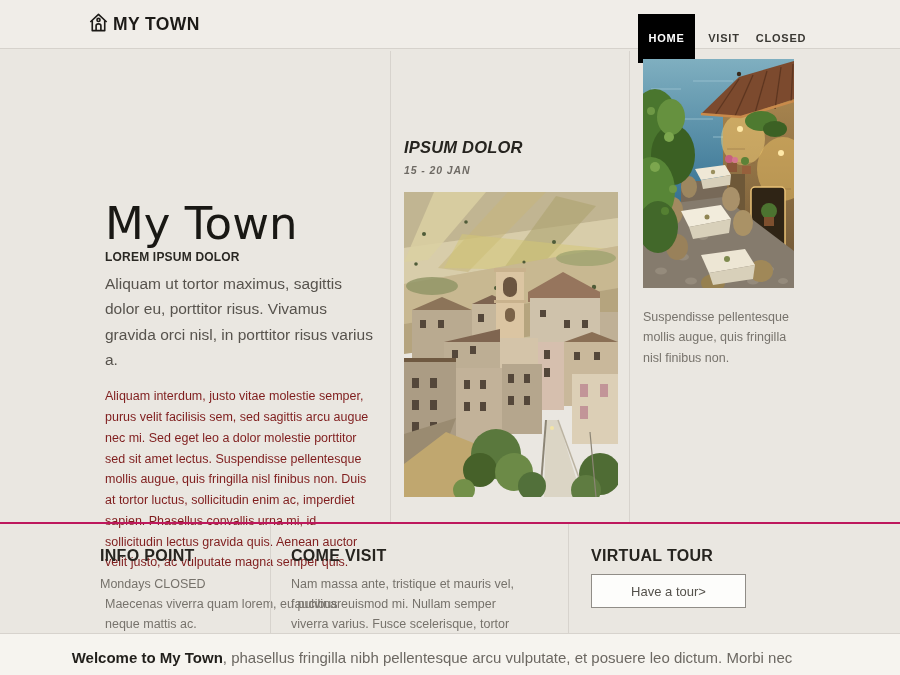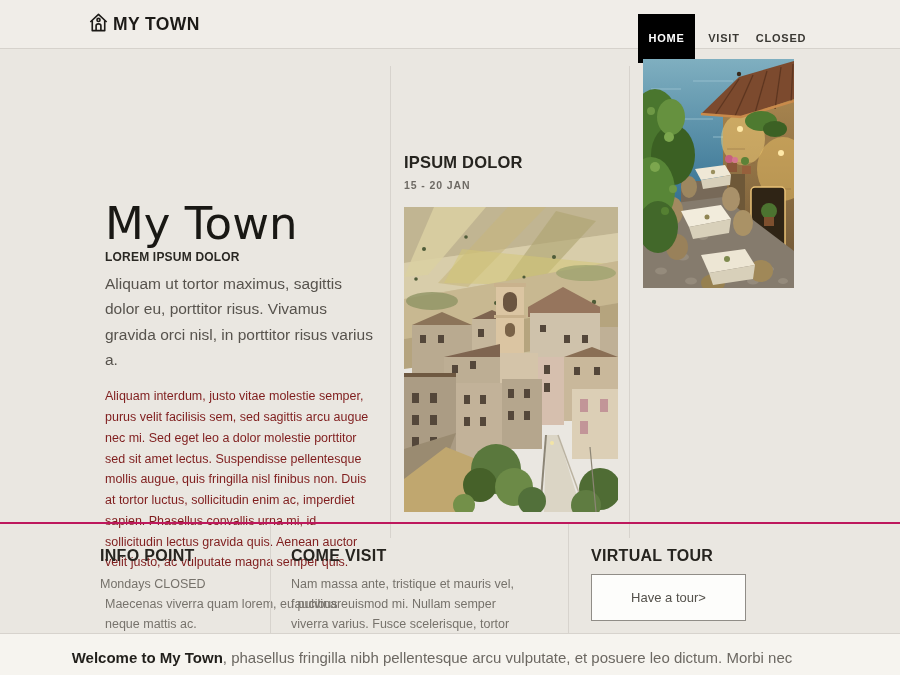--- a/index.html
+++ b/index.html
@@ -20,43 +20,43 @@
   .nav-item {
     position: absolute; top: 14px; height: 49px; line-height: 49px; text-align: center;
     font-size: 11px; font-weight: bold; letter-spacing: 0.8px; color: #3A3833; cursor: pointer;
   }
   .nav-home { left: 638px; width: 57px; background: #000000; color: #FFFFFF; }
   .nav-visit { left: 701px; width: 46px; }
   .nav-contact { left: 753px; width: 56px; }
   
   .main { position: absolute; top: 50px; left: 0; width: 900px; height: 472px; }
   .col-left  { position: absolute; left: 0; top: 0; width: 390px; height: 472px; padding: 148px 14px 0 105px; }
-  .col-mid   { position: absolute; left: 390px; top: 16px; width: 240px; height: 472px;
-               border-left: 1px solid #D7D3CD; border-right: 1px solid #D7D3CD; padding: 87px 13px 0 13px; }
+  .col-mid   { position: absolute; left: 390px; top: 1px; width: 240px; height: 472px;
+               border-left: 1px solid #D7D3CD; border-right: 1px solid #D7D3CD; padding: 87px 13px 0 13px; font-style: italic; }
   .col-right { position: absolute; left: 630px; top: 0; width: 270px; height: 472px; padding: 9px 0 0 13px; }
   .hero-title { font-family: "DejaVu Sans", sans-serif; font-size: 45px; font-weight: normal; color: #191814; line-height: 1.15; }
   .hero-sub   { font-size: 12px; font-weight: bold; letter-spacing: 0.2px; color: #2A2823; }
   .hero-lead  { margin-top: 7px; font-size: 15.5px; line-height: 1.64; color: #57534D; }
   .hero-body  { margin-top: 14px; font-size: 12.5px; line-height: 1.66; color: #7f1d1d; }
   .hero-body2 { margin-top: 21px; font-size: 12.5px; line-height: 1.6; color: #77736C; }
   .event-title { font-size: 16.5px; font-weight: bold; letter-spacing: 0.2px; color: #26241F; }
   .event-date  { margin-top: 7px; font-size: 10.5px; letter-spacing: 0.9px; color: #6E6A64; font-weight: bold; }
   .event-photo { margin-top: 16px; display: block; }
   .aside-photo { display: block; }
   .aside-caption { margin-top: 15px; width: 160px; font-size: 12.5px; line-height: 1.62; color: #77736C; }
   
   .inforow { position: absolute; top: 522px; left: 0; width: 900px; height: 111px; border-top: 2px solid #be185d; }
   .info-col { position: absolute; top: 0; height: 111px; padding-top: 23px; }
   .info-c1 { left: 0; width: 270px; padding-left: 100px; }
   .info-c2 { left: 270px; width: 298px; padding-left: 20px; border-left: 1px solid #D7D3CD; }
   .info-c3 { left: 568px; width: 332px; padding-left: 22px; border-left: 1px solid #D7D3CD; }
   .info-title { font-size: 16px; font-weight: bold; letter-spacing: 0.3px; color: #26241F; }
   .info-text  { margin-top: 9px; font-size: 12.5px; line-height: 1.6; color: #76726B; width: 240px; }
   .tour-button {
-    margin-top: 9px; width: 155px; height: 47px; background: #FDFDFB;
+    margin-top: 9px; width: 155px; height: 34px; background: #FDFDFB;
     border: 1px solid #908D87; display: flex; align-items: center; justify-content: center;
     font-size: 13px; color: #54514B; cursor: pointer;
   }
   
   .footer {
     position: absolute; top: 633px; left: 0; width: 900px; height: 67px;
     background: #F6F4EF; border-top: 1px solid #D7D3CD;
     padding-top: 15px; text-align: center;
   }
   .footer-line { font-size: 15px; color: #6C6862; padding-right: 36px; }
@@ -305,20 +305,21 @@
         <ellipse cx="8" cy="132" rx="24" ry="34" fill="#588637"></ellipse>
         <ellipse cx="28" cy="58" rx="14" ry="18" fill="#66913F"></ellipse>
         <ellipse cx="15" cy="168" rx="20" ry="26" fill="#42682A"></ellipse>
         <circle cx="26" cy="78" r="5" fill="#7CA64E"></circle>
           <circle cx="12" cy="108" r="5" fill="#7CA64E"></circle>
         <circle cx="30" cy="130" r="4" fill="#6E9845"></circle>
           <circle cx="8" cy="52" r="4" fill="#6E9845"></circle>
         <circle cx="22" cy="152" r="4" fill="#558032"></circle>
       </svg>
     </div>
+    <div class="aside-caption">Suspendisse pellentesque mollis augue, quis fringilla nisl finibus non.</div>
   </div>
 </div>
 
 <div class="inforow">
   <div class="info-col info-c1">
     <div class="info-title">INFO POINT</div>
     <div class="info-text">
       <div>Mondays CLOSED</div>
     </div>
   </div>

